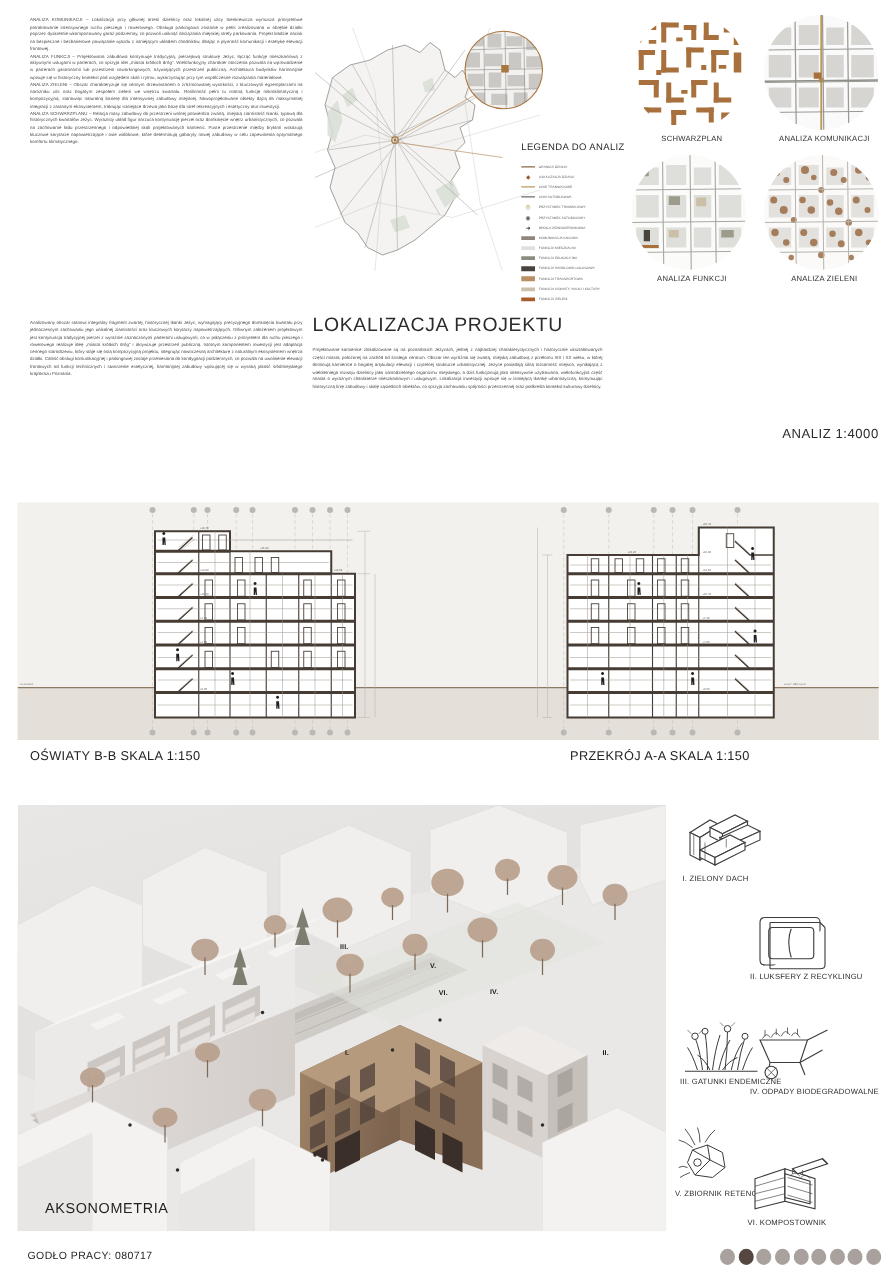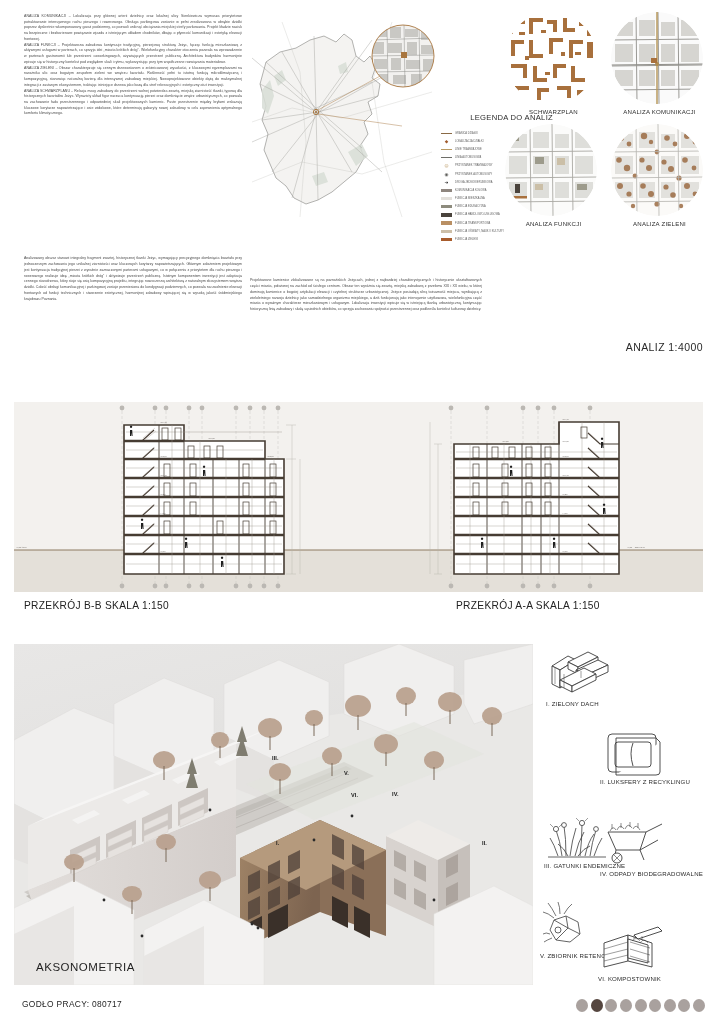--- a/index.html
+++ b/index.html
@@ -31,21 +31,21 @@
     position: absolute; left: 250px; top: 252px;
     font-size: 15.5px; letter-spacing: 0.035em; color: #2b2b2b; font-weight: 400;
   }
   .loc-text {
     position: absolute; left: 250px; top: 278px; width: 232px;
     font-size: 3.55px; line-height: 1.65; color: #4a4a4a; text-align: justify;
   }
 
   
   .city-map { position: absolute; left: 252px; top: 22px; width: 180px; height: 195px; }
-  .legend-box { position: absolute; left: 441px; top: 113px; width: 112px; text-align: right; }
+  .legend-box { position: absolute; left: 417px; top: 113px; width: 112px; }
   .legend-title { font-size: 7.6px; letter-spacing: 0.04em; color: #2b2b2b; margin-bottom: 7px; }
   .legend-row { display: flex; align-items: center; height: 8.2px; gap: 3px; }
   .legend-sw { width: 11px; height: 3.4px; flex: 0 0 11px; }
   .legend-sw.line { height: 1.2px; }
   .legend-sw.ico { height: 5.5px; display:flex; align-items:center; justify-content:center; font-size:4.6px; color:#8a7a62;}
   .legend-label { font-size: 2.55px; color: #5a5a5a; letter-spacing: 0.03em; white-space: nowrap; }
 
   
   .circles { position: absolute; left: 505px; top: 12px; width: 206px; height: 222px; }
   .circ-item { position: absolute; width: 97px; }
@@ -511,20 +511,21 @@
           <path d="M30 0 L31 130"></path>
             <path d="M61 0 L62 130"></path>
             <path d="M90 0 L91 130"></path>
           <path d="M122 0 L123 130"></path>
             <path d="M154 0 L155 130"></path>
             <path d="M186 0 L187 130"></path>
         </g>
       </svg>
     </div>
 
+    <div class="loc-title">LOKALIZACJA PROJEKTU</div>
     <div class="loc-text">Projektowane kamienice zlokalizowane są na poznańskich Jeżycach, jednej z najbardziej charakterystycznych i historycznie ukształtowanych części miasta, położonej na zachód od ścisłego centrum. Obszar ten wyróżnia się zwartą, miejską zabudową z przełomu XIX i XX wieku, w której dominują kamienice o bogatej artykulacji elewacji i czytelnej strukturze urbanistycznej. Jeżyce posiadają silną tożsamość miejsca, wynikającą z wieloletniego rozwoju dzielnicy jako samodzielnego organizmu miejskiego, a dziś funkcjonują jako intensywnie użytkowana, wielofunkcyjna część miasta o wyraźnym charakterze mieszkaniowym i usługowym. Lokalizacja inwestycji wpisuje się w istniejącą tkankę urbanistyczną, kontynuując historyczną linię zabudowy i skalę sąsiednich obiektów, co sprzyja zachowaniu spójności przestrzennej oraz podkreśla kontekst kulturowy dzielnicy.</div>
     <div class="skala4000">ANALIZ 1:4000</div>
   </div>
 
   <div class="sections-band">
     <svg viewBox="0 0 689 190" width="689" height="190">
       <rect width="689" height="190" fill="#f3f1ee"></rect>
 
       <rect x="0" y="148" width="689" height="42" fill="#e4e0d9"></rect>
       <path d="M0 148 L689 148" stroke="#8d7a62" stroke-width="1"></path>
@@ -791,21 +792,21 @@
           <text x="548" y="112">+4,00</text>
           <text x="548" y="150">+0,00</text>
           <text x="488" y="40">+19,20</text>
         </g>
         <text x="613" y="146" fill="#6a6560" font-size="2.1" font-family="Liberation Sans, sans-serif">+0,00 = 35m n.p.m.</text>
       </g>
     </svg>
   </div>
 
   <div class="sec-titles">
-    <div class="sec-title left">PRZEKRÓJ B-B SKALA 1:150</div>
+    <div class="sec-title left">OŚWIATY B-B SKALA 1:150</div>
     <div class="sec-title right">PRZEKRÓJ A-A SKALA 1:150</div>
   </div>
 
   <div class="axo-block">
     <svg viewBox="0 0 519 341" width="519" height="341" preserveAspectRatio="none">
       <defs>
         <linearGradient id="skyg" x1="0" y1="0" x2="0.4" y2="1">
           <stop offset="0%" stop-color="#e8e7e6"></stop>
             <stop offset="100%" stop-color="#dcdbd9"></stop>
         </linearGradient>

